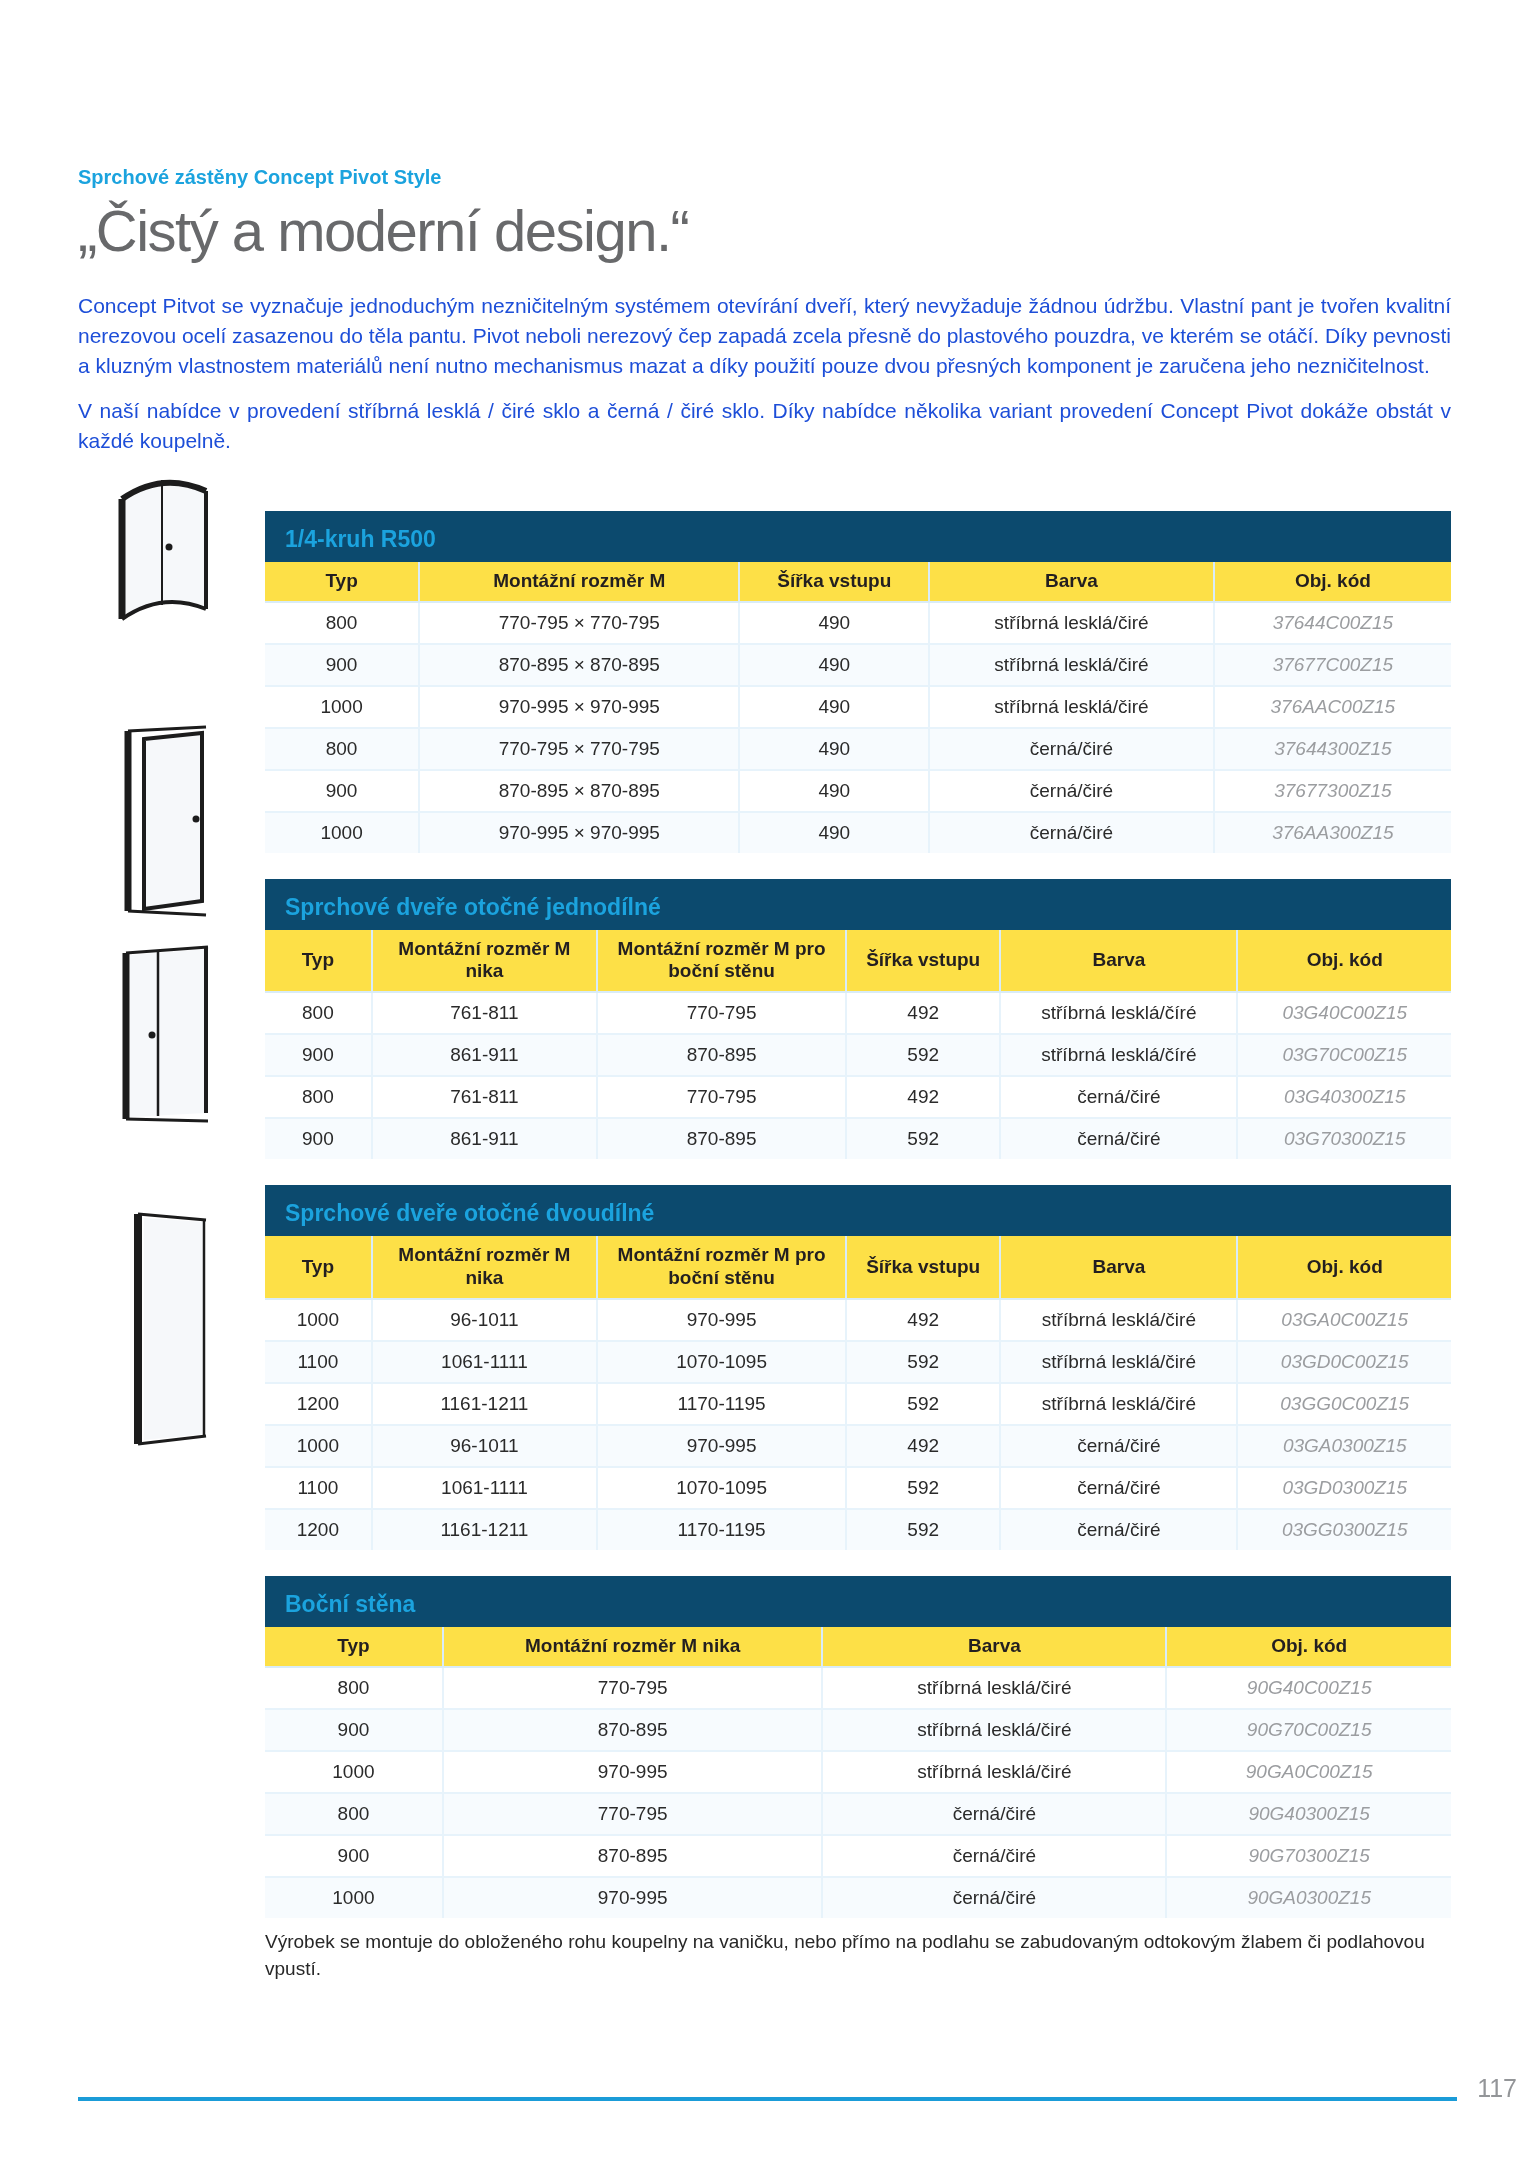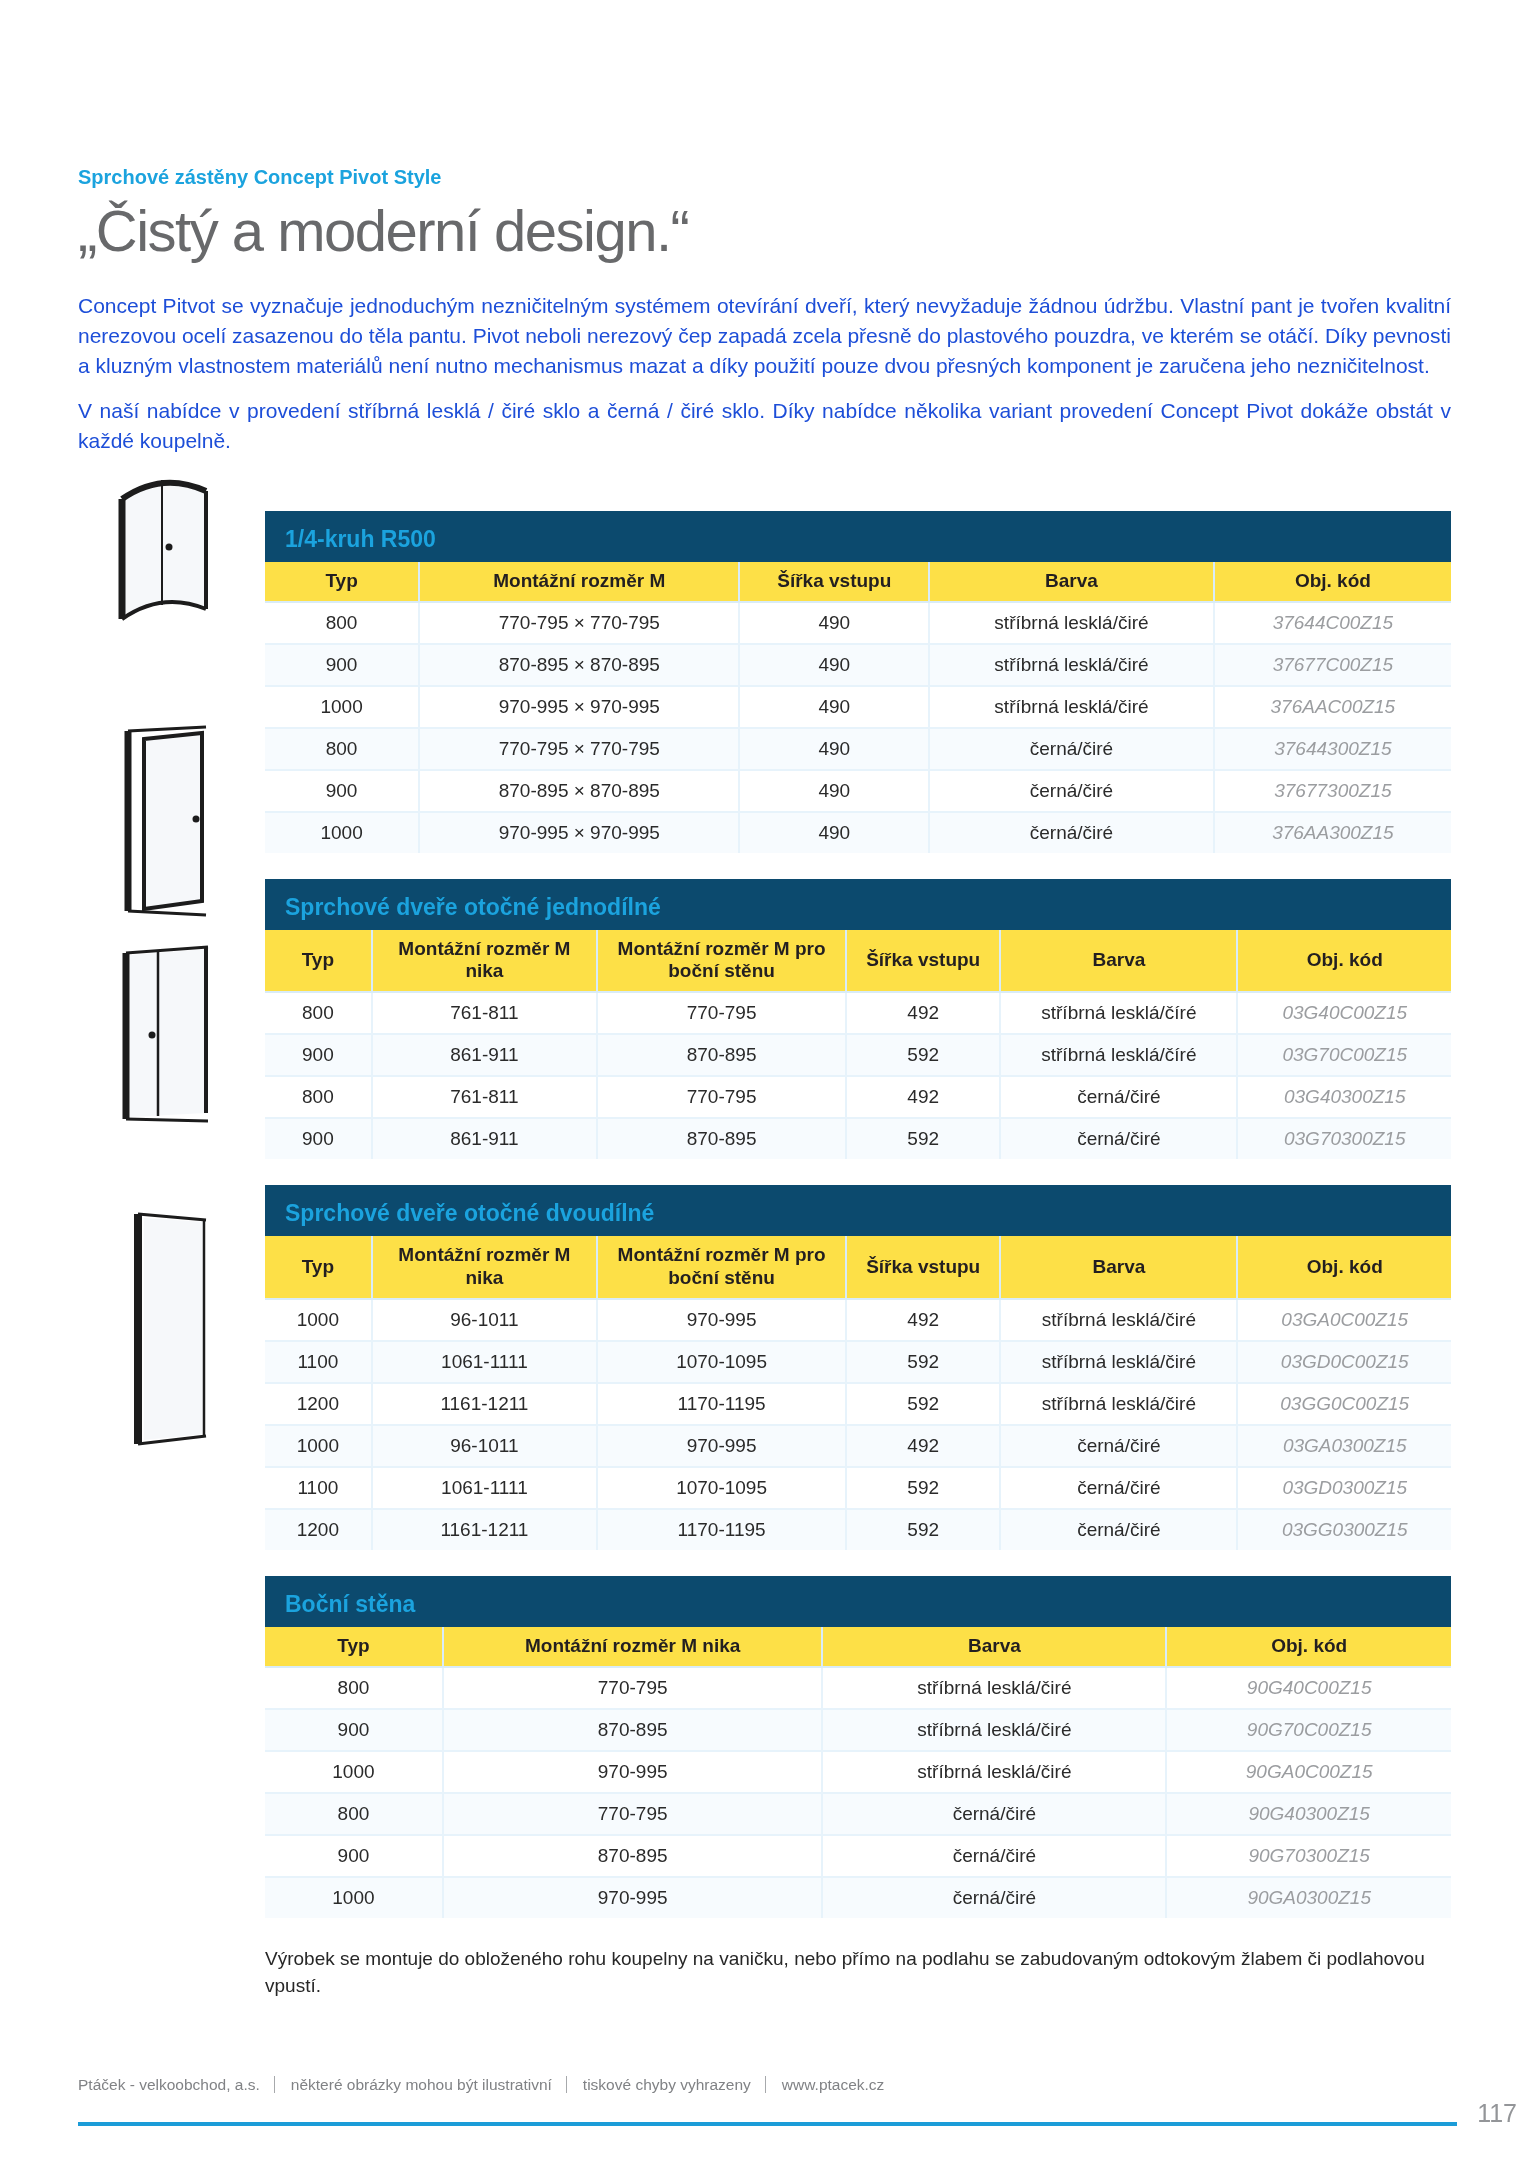--- a/index.html
+++ b/index.html
@@ -42,21 +42,21 @@
   }
   table.ptable td {
     background:#ffffff; border:2px solid #e7f3fb;
     font-size:19px; color:#2a2a2a;
     text-align:center; padding:9px 6px;
   }
   table.ptable tr:nth-child(even) td { background:#f7fbfe; }
   table.ptable td.code { color:#9b9da0;font-style:italic; }
 
   .table-note { font-size:16px; color:#939598; margin-top:8px; }
-  .bottom-note { font-size:19px; line-height:27px; color:#272727; margin-top:27px; max-width:1186px; }
+  .bottom-note { font-size:19px; line-height:27px; color:#272727; margin-top:10px; max-width:1186px; }
 
   
   .footer { position:absolute; left:78px; right:12px; top:2076px; }
   .footer-info { font-size:15.5px; color:#808285; margin-bottom:7px; padding-right:66px; }
   .footer-info span + span { border-left:1px solid #a7a9ac; padding-left:16px; margin-left:14px; }
   .footer-bottom { display:flex; align-items:flex-end; }
   .rule { flex:1; height:4px; background:#1b9cd8; margin-right:20px; }
   .page-num { font-size:25px; color:#939598; line-height:1; }
 
   svg .frame { stroke:#1c1c1c; fill:none; }
@@ -388,22 +388,19 @@
               </tr>
             </tbody>
           </table>
         </div>
       <div class="bottom-note">Výrobek se montuje do obloženého rohu koupelny na vaničku, nebo přímo na podlahu se zabudovaným odtokovým žlabem či podlahovou vpustí.</div>
     </div>
 
   </div>
 
   <div class="footer">
-    <div class="footer-info">
-      <span>Ptáček - velkoobchod, a.s.</span><span>některé obrázky mohou být ilustrativní</span><span>tiskové chyby vyhrazeny</span><span>www.ptacek.cz</span>
-    </div>
     <div class="footer-bottom">
       <div class="rule"></div>
       <div class="page-num">117</div>
     </div>
   </div>
 
 </div>
 
 </body></html>

